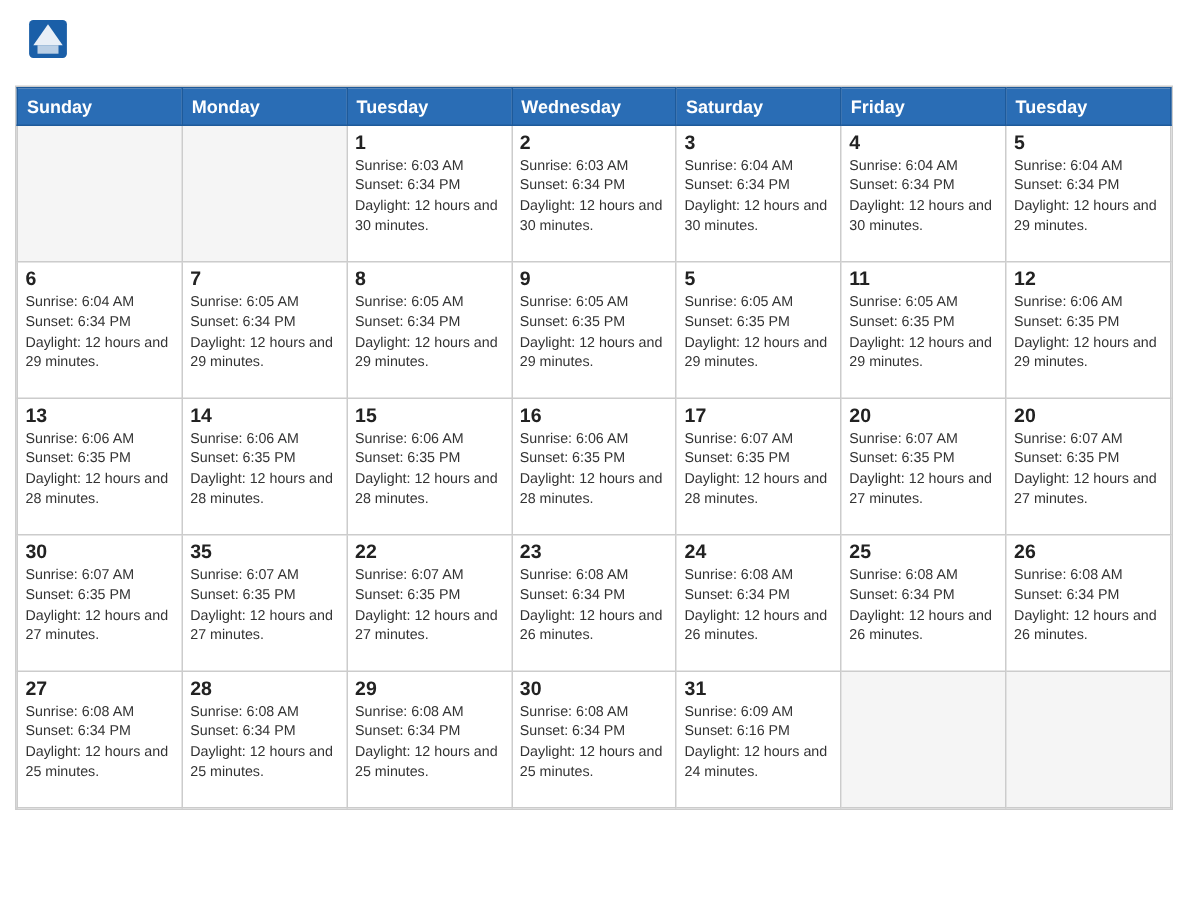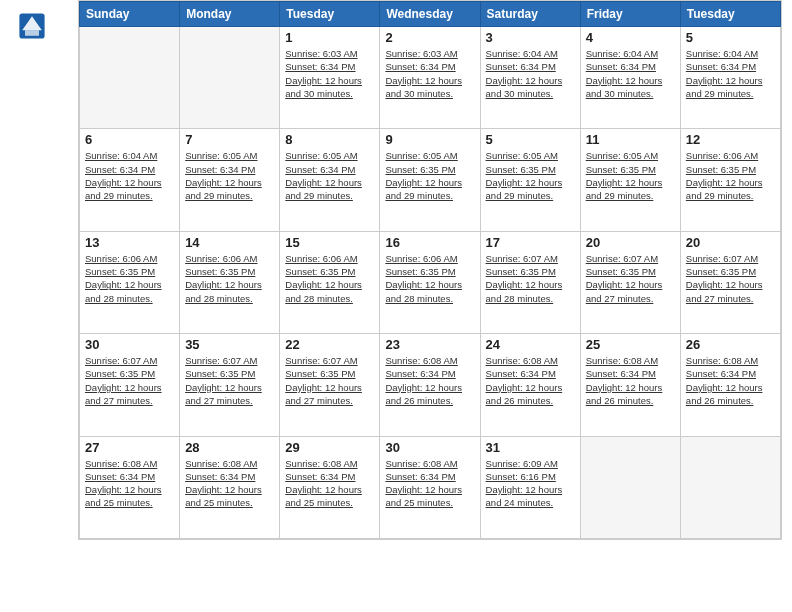--- a/index.html
+++ b/index.html
@@ -8,21 +8,22 @@
       background: #fff;
       width: 792px;
       height: 612px;
       overflow: hidden;
     }
     .page {
       width: 792px;
       height: 548px;
       background: #fff;
       display: flex;
-      flex-direction: row;
+      flex-direction: column;
+      gap: 11px;
     }
     .header {
       display: flex;
       justify-content: space-between;
       align-items: flex-start;
       padding: 12px 18px 6px 18px;
     }
     .logo {
       display: flex;
       align-items: center;
@@ -97,21 +98,20 @@
     .day-num {
       font-size: 13px;
       font-weight: bold;
       color: #222;
       margin-bottom: 2px;
     }
     .day-info {
       font-size: 9.5px;
       color: #333;
       line-height: 1.4;
-      text-decoration: underline;
     }
     tr { height: 88px; }
     thead tr { height: auto; }
   </style>
 </head>
 <body>
 
 <div class="page">
   <div class="header">
     <div class="logo">

